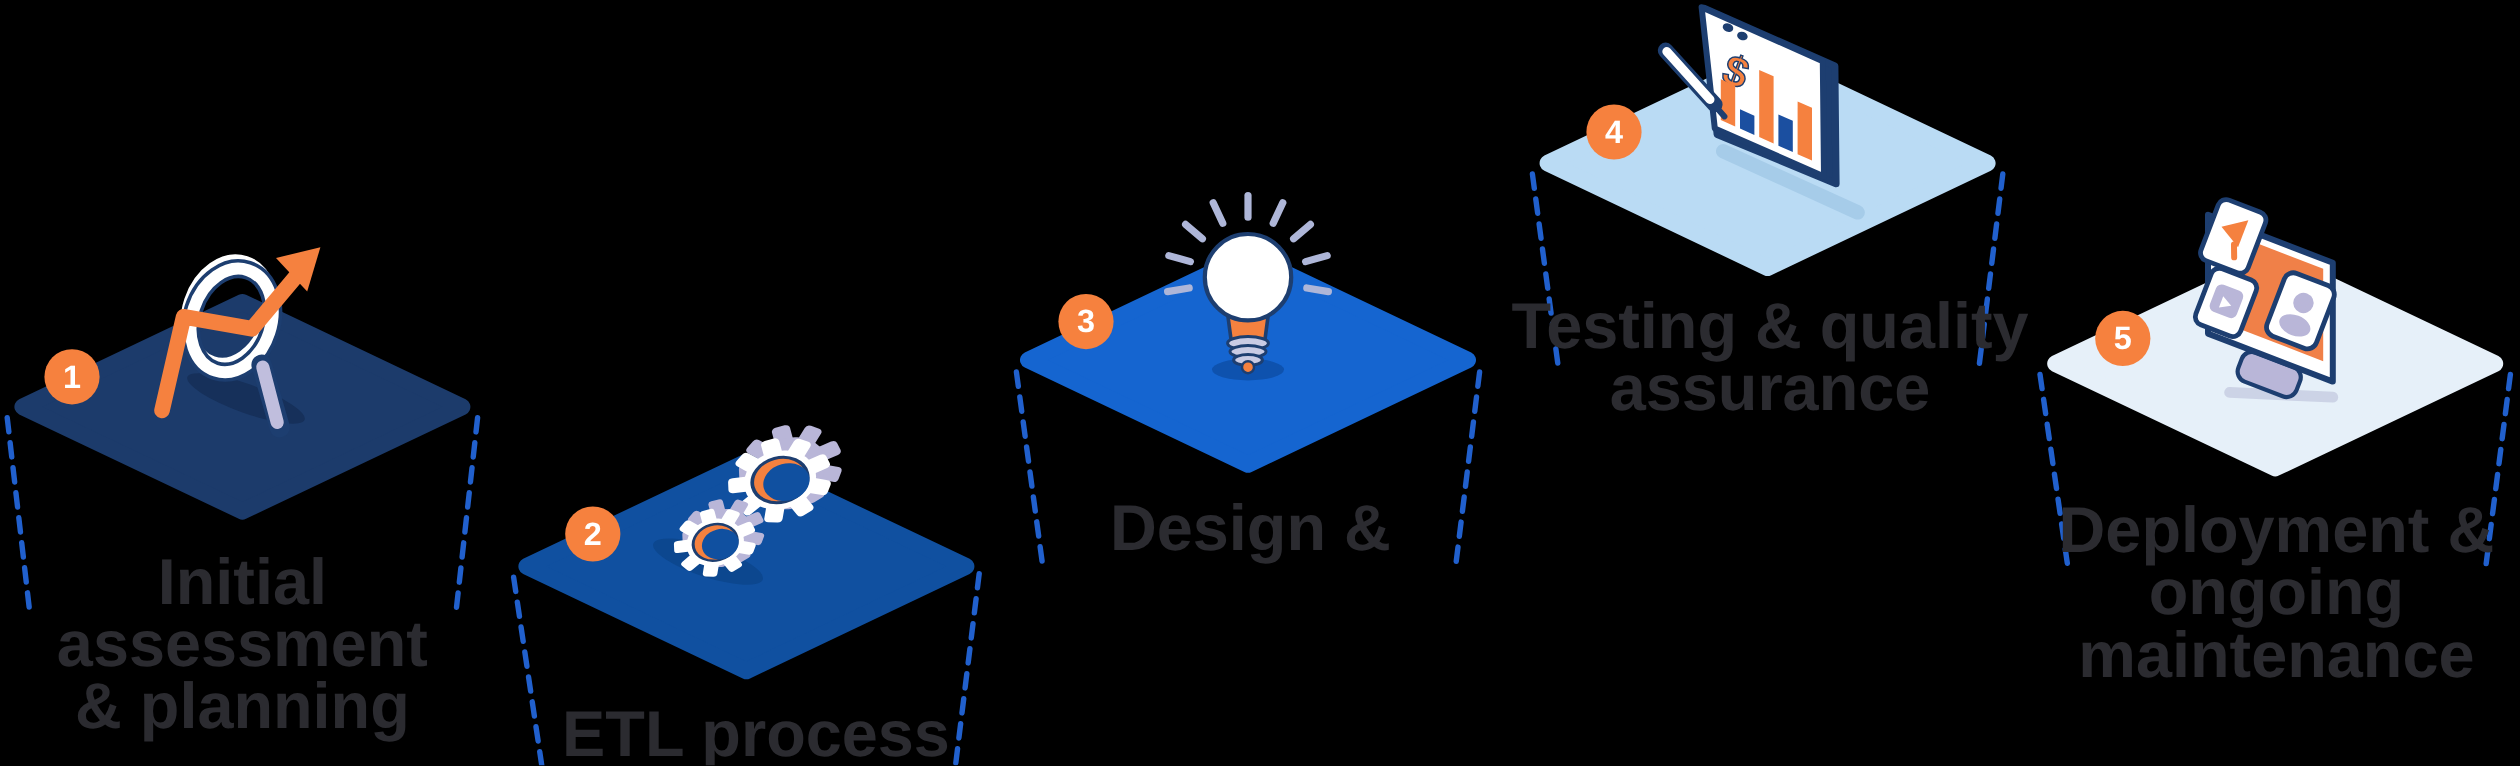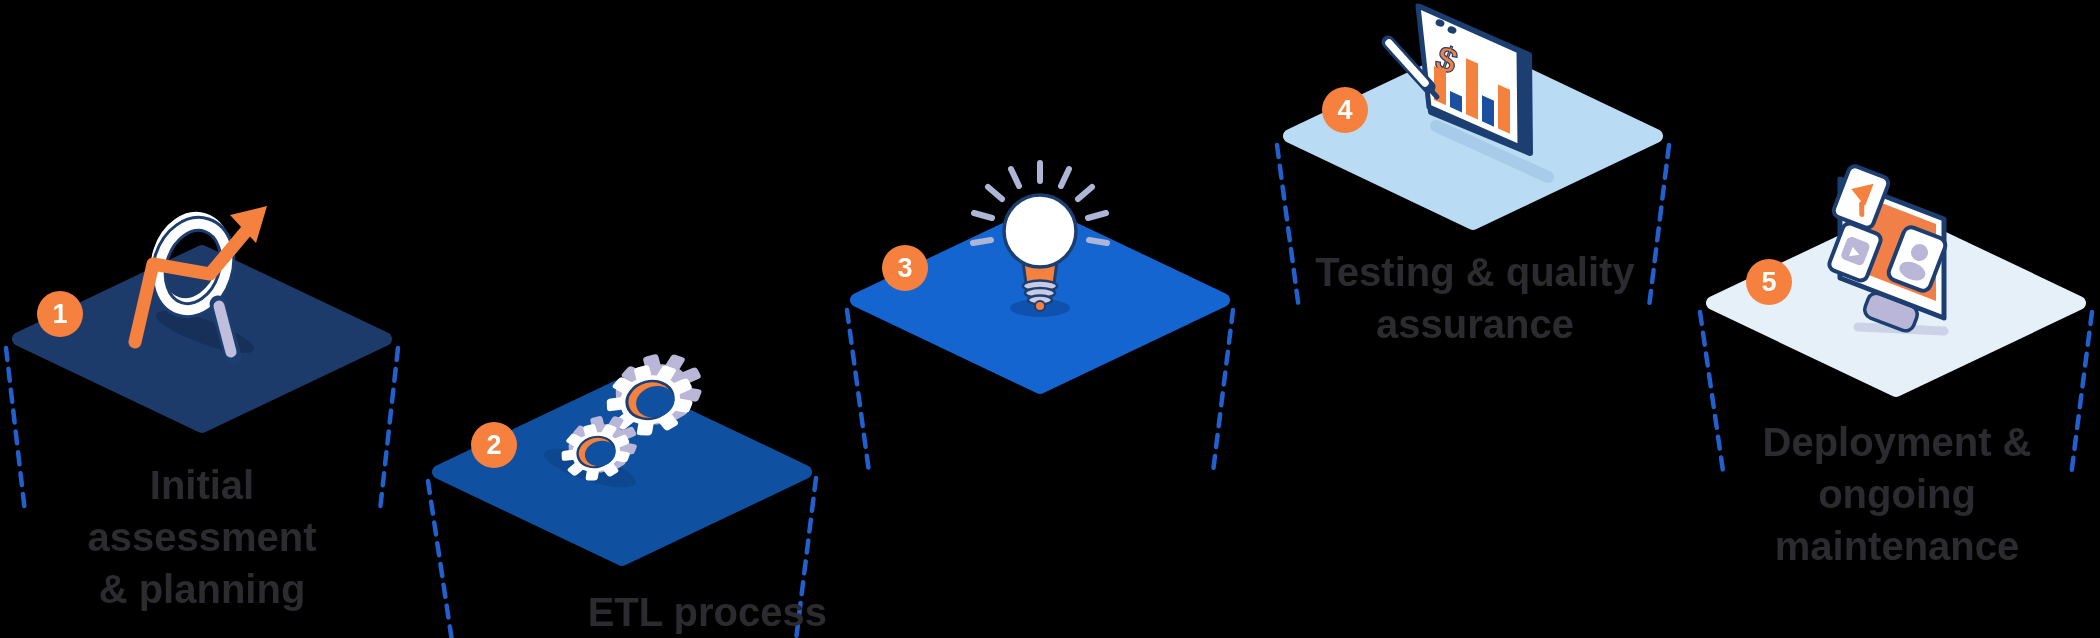--- a/index.html
+++ b/index.html
@@ -4,21 +4,21 @@
 <style>
   html,body{margin:0;padding:0;background:#000;}
   .stage{position:relative;width:2100px;height:638px;overflow:hidden;background:#000;
          font-family:"Liberation Sans",sans-serif;}
   .stage svg{position:absolute;left:0;top:0;}
   .dash{stroke:#2160cd;stroke-width:4.5;stroke-dasharray:12 9;stroke-linecap:round;fill:none;}
   .dia{stroke-linejoin:round;stroke-width:14;}
   .badge{position:absolute;width:46px;height:46px;border-radius:50%;background:#f6813e;
          color:#fff;font-weight:700;font-size:27px;display:flex;align-items:center;
          justify-content:center;z-index:3;}
-  .label{position:absolute;width:440px;text-align:center;font-weight:700;font-size:40px;
+  .label{position:absolute;width:440px;text-align:center;font-weight:700;font-size:54px;
          line-height:52px;color:#2b2b30;z-index:2;}
   .label span{display:block;}
 </style>
 </head>
 <body>
 
 <div class="stage">
 
 <svg width="2100" height="638" viewBox="0 0 2100 638">
   <defs>
@@ -159,24 +159,25 @@
 <div class="badge" style="left:471px;top:422px;">2</div>
 <div class="badge" style="left:882px;top:245px;">3</div>
 <div class="badge" style="left:1322px;top:87px;">4</div>
 <div class="badge" style="left:1746px;top:259px;">5</div>
 
 <div class="label" style="left:-18px;top:459px;">
   <span>Initial</span>
   <span>assessment</span>
   <span>&amp; planning</span>
 </div>
-<div class="label" style="left:387px;top:586px;text-align:right;">
+<div class="label" style="left:410px;top:586px;">
   <span>ETL process</span>
 </div>
 <div class="label" style="left:822px;top:414px;">
+  <span>Design &amp;</span>
 </div>
 <div class="label" style="left:1255px;top:246px;">
   <span>Testing &amp; quality</span>
   <span>assurance</span>
 </div>
 <div class="label" style="left:1677px;top:416px;">
   <span>Deployment &amp;</span>
   <span>ongoing</span>
   <span>maintenance</span>
 </div>

